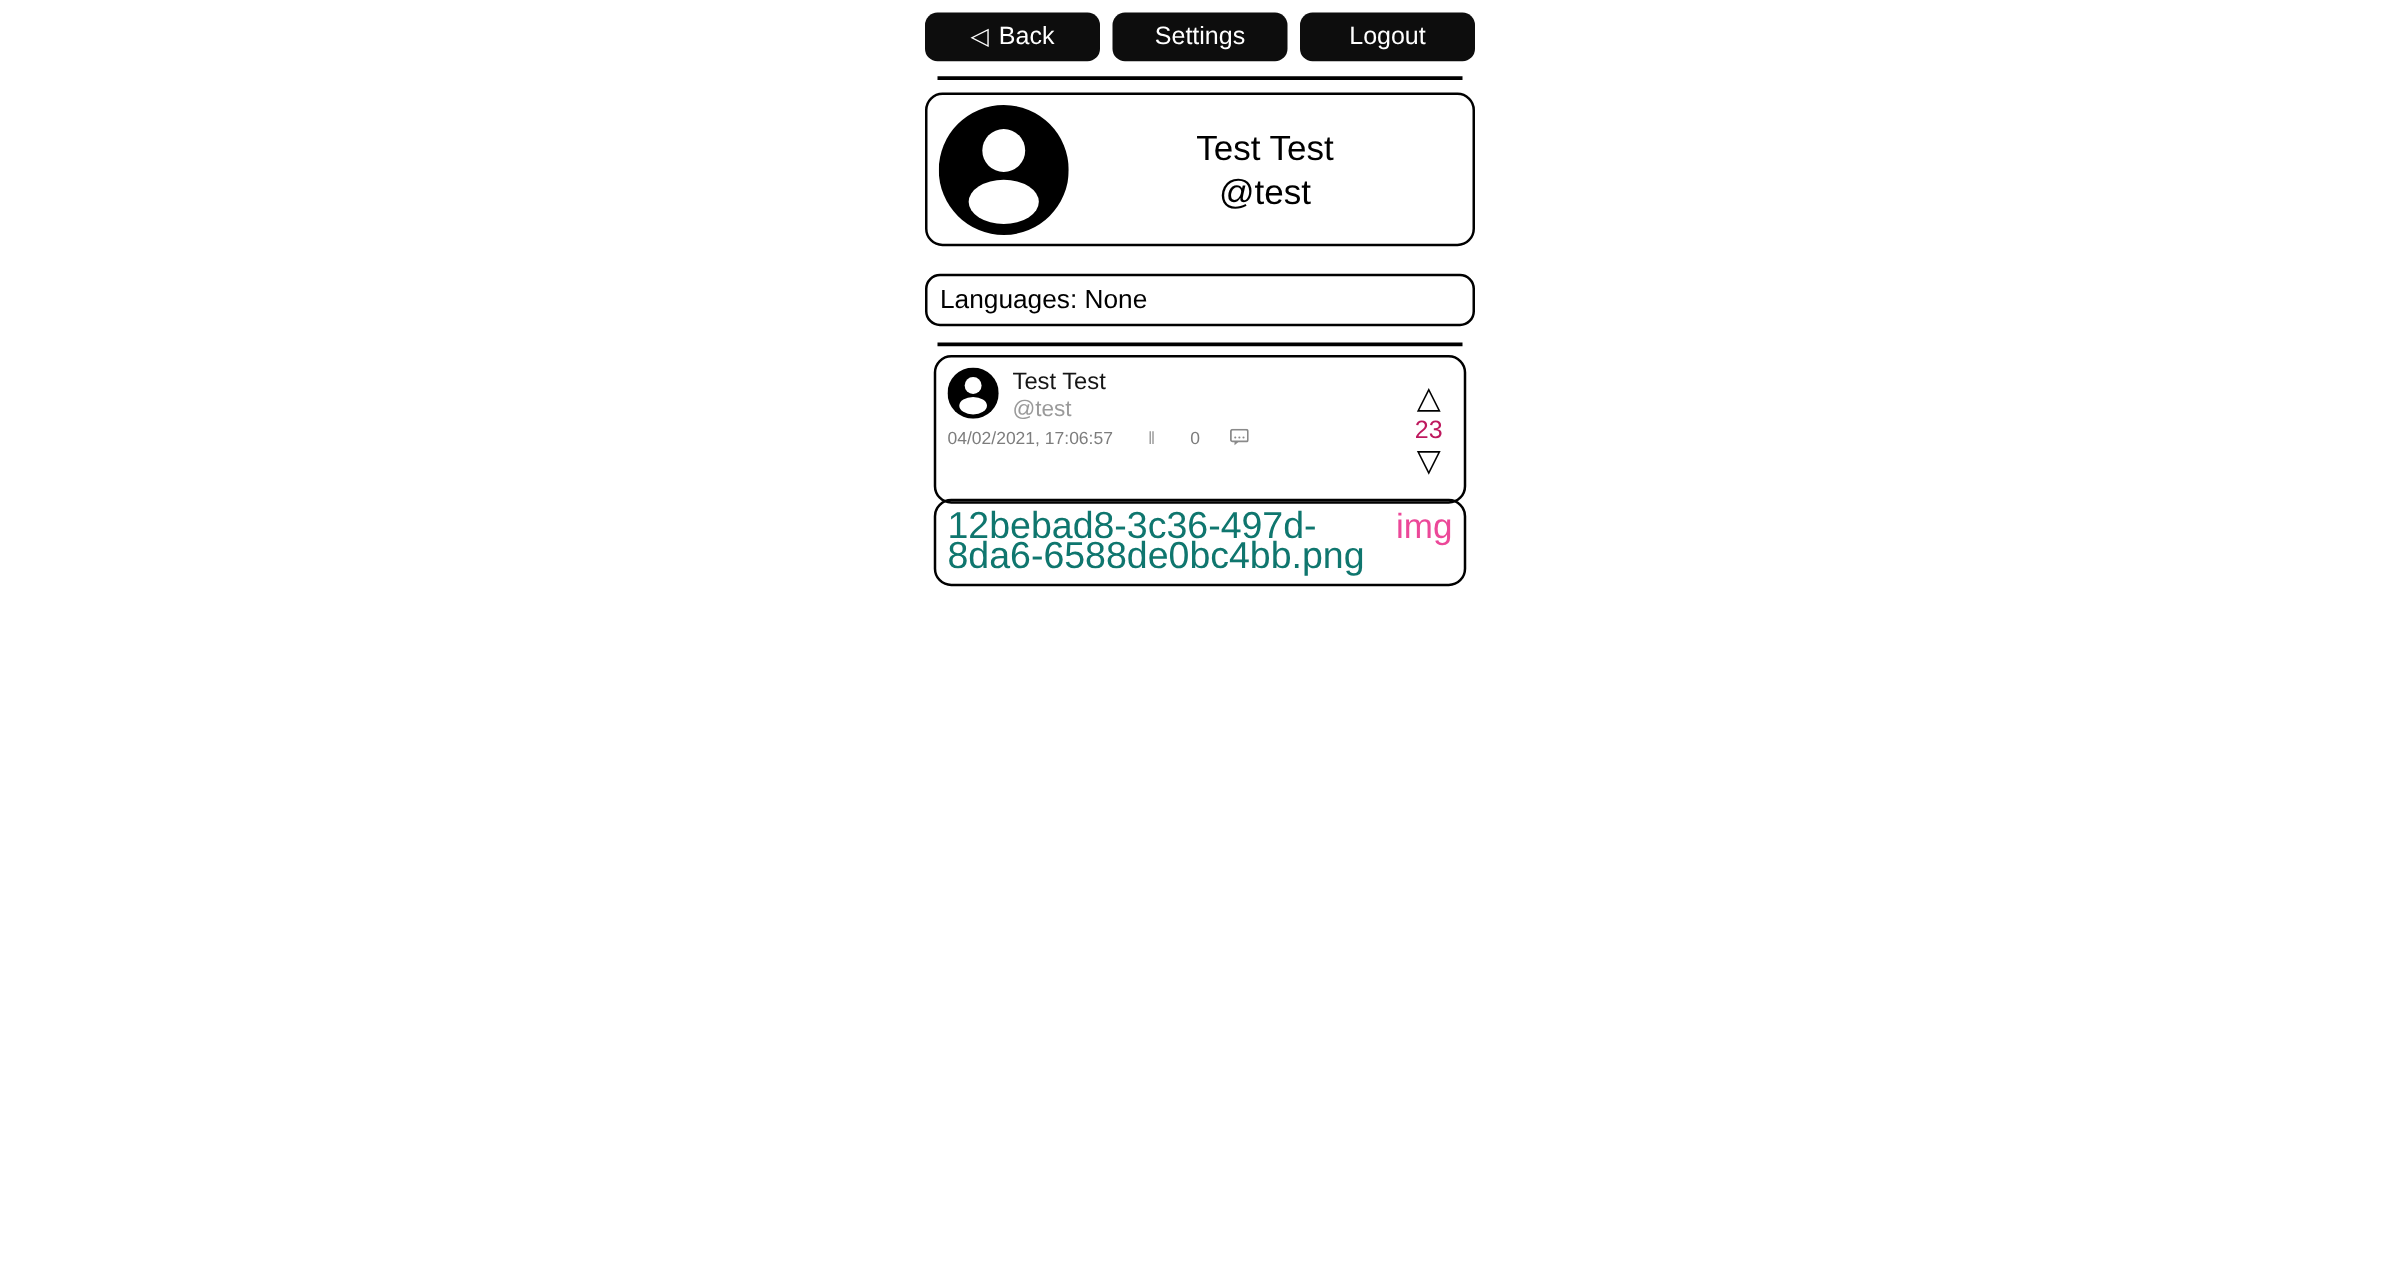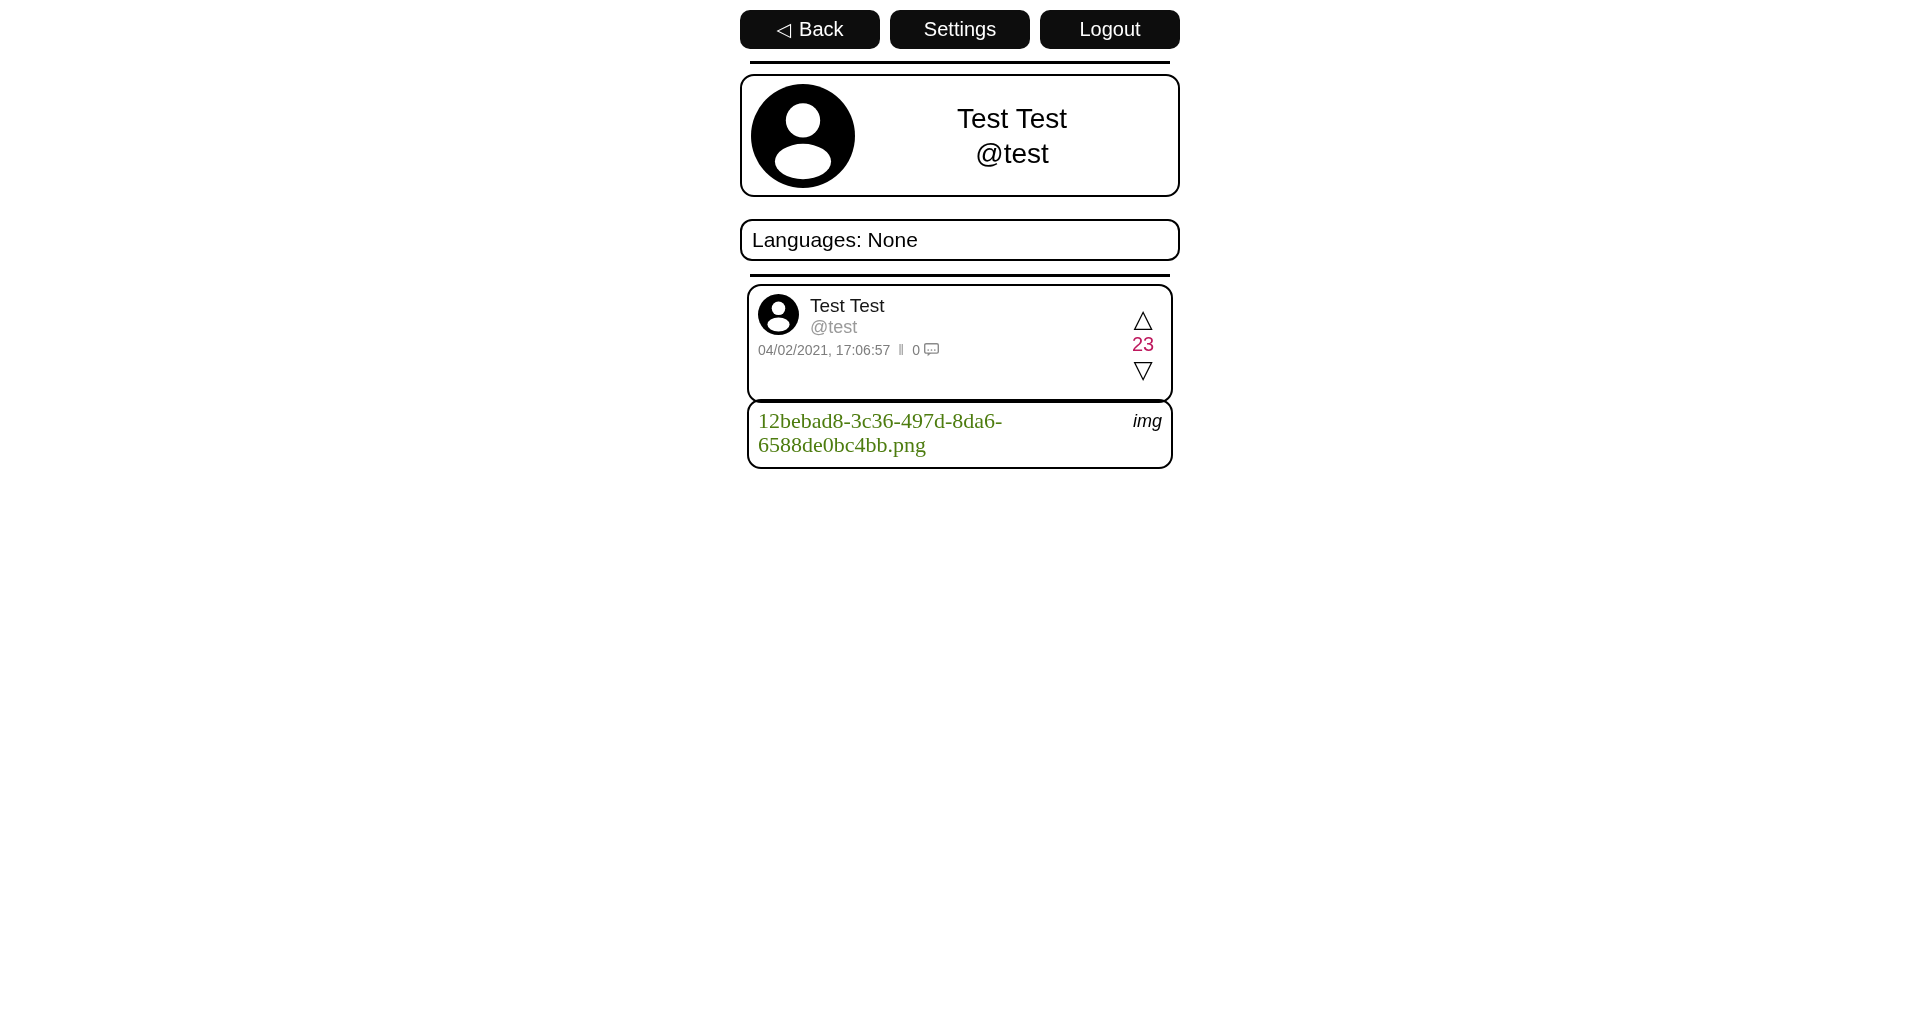--- a/index.html
+++ b/index.html
@@ -56,42 +56,42 @@
     display: flex; padding: 8px 6px 4px 9px; height: 119px;
     background: transparent; cursor: pointer;
   }
   .post-main { flex: 1; min-width: 0; }
   .post-header { display: flex; gap: 11px; align-items: flex-start; }
   .avatar-sm svg { width: 41px; height: 41px; display: block; }
   .post-author { padding-top: 1px; }
   .post-author-name { font-size: 19px; line-height: 22px; color: #161616; }
   .post-author-handle { font-size: 18px; line-height: 20px; color: #9a9a9a; }
   .post-text { font-size: 21px; line-height: 24px; margin-top: 6px; }
-  .post-meta { margin-top: 5px; font-size: 14px; color: #7d7d7d; display: flex; align-items: center; }
+  .post-meta { margin-top: 5px; font-size: 14px; color: #7d7d7d; display: flex; align-items: center; gap: 20px; }
   .meta-sep { margin: 0 8px; color: #9a9a9a; }
   .comment-icon { margin-left: 4px; display: inline-flex; color: #8a8a8a; }
   .vote-col {
     width: 44px; display: flex; flex-direction: column;
     align-items: center; justify-content: center; padding-bottom: 4px;
   }
   .vote-btn {
     background: none; border: none; padding: 0; cursor: pointer;
     font-family: inherit; font-size: 25px; line-height: 27px; color: #000;
   }
   .vote-score { font-size: 20px; line-height: 24px; color: #be185d; }
 
   
   .attachment {
     border: 2px solid #000; border-radius: 14px;
     margin-top: -4px; padding: 8px 9px 10px;
     display: flex; align-items: flex-start;
     background: transparent; cursor: pointer;
   }
-  .attachment-name { width: 340px; font-size: 22px; line-height: 24px; color: #4d7c0f; font-family: Liberation Serif, serif; }
-  .attachment-type { margin-left: auto; font-size: 18px; line-height: 24px; color: #000000; font-style: italic; }
+  .attachment-name { width: 340px; font-size: 30px; line-height: 24px; color: #0f766e; }
+  .attachment-type { margin-left: auto; font-size: 28px; line-height: 24px; color: #ec4899; }
 </style>
 </head>
 <body>
 
 <div class="page">
 
   <div class="toolbar">
     <button class="tb-btn">
       <span class="glyph">◁</span>
       <span>Back</span>

